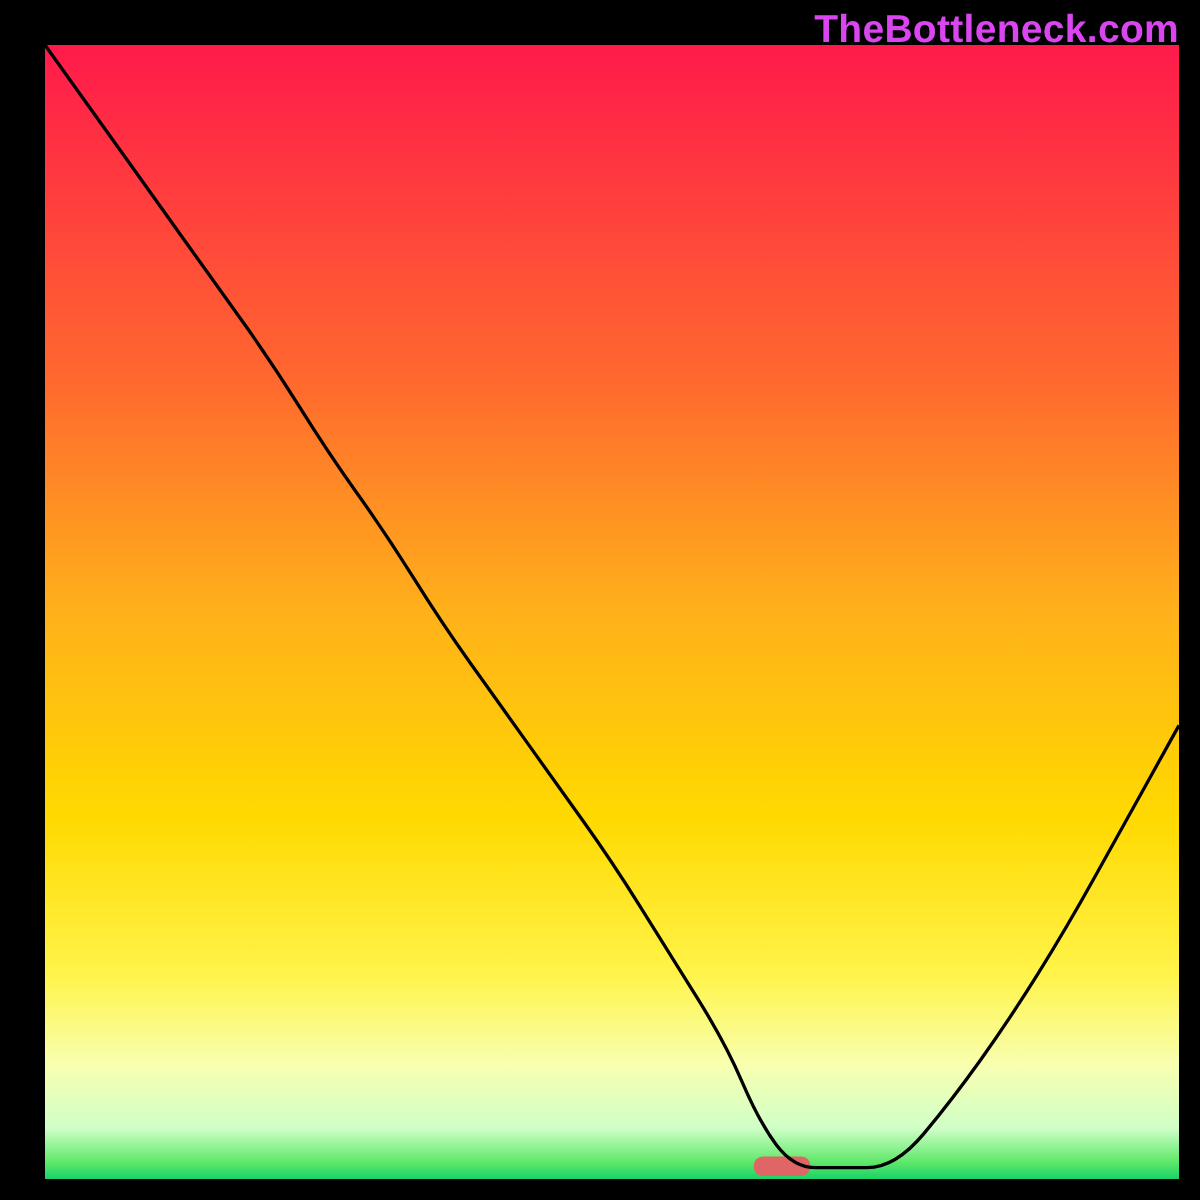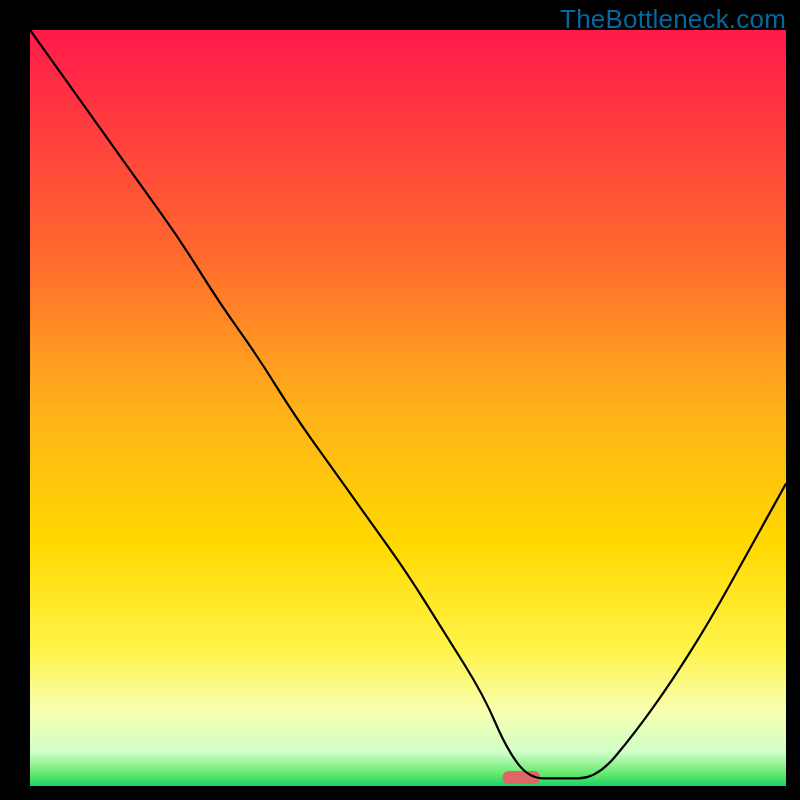--- a/index.html
+++ b/index.html
@@ -13,23 +13,23 @@
   .outer {
     position: relative;
     width: 800px;
     height: 800px;
     background: #000000;
   }
   .watermark {
     position: absolute;
     top: 4px;
     right: 14px;
-    color: #0369a1;
+    color: #d946ef;
     font-size: 26px;
-    font-weight: 400;
+    font-weight: 700;
     letter-spacing: 0.2px;
     z-index: 10;
   }
   svg {
     position: absolute;
     top: 0;
     left: 0;
     display: block;
   }
 </style>

